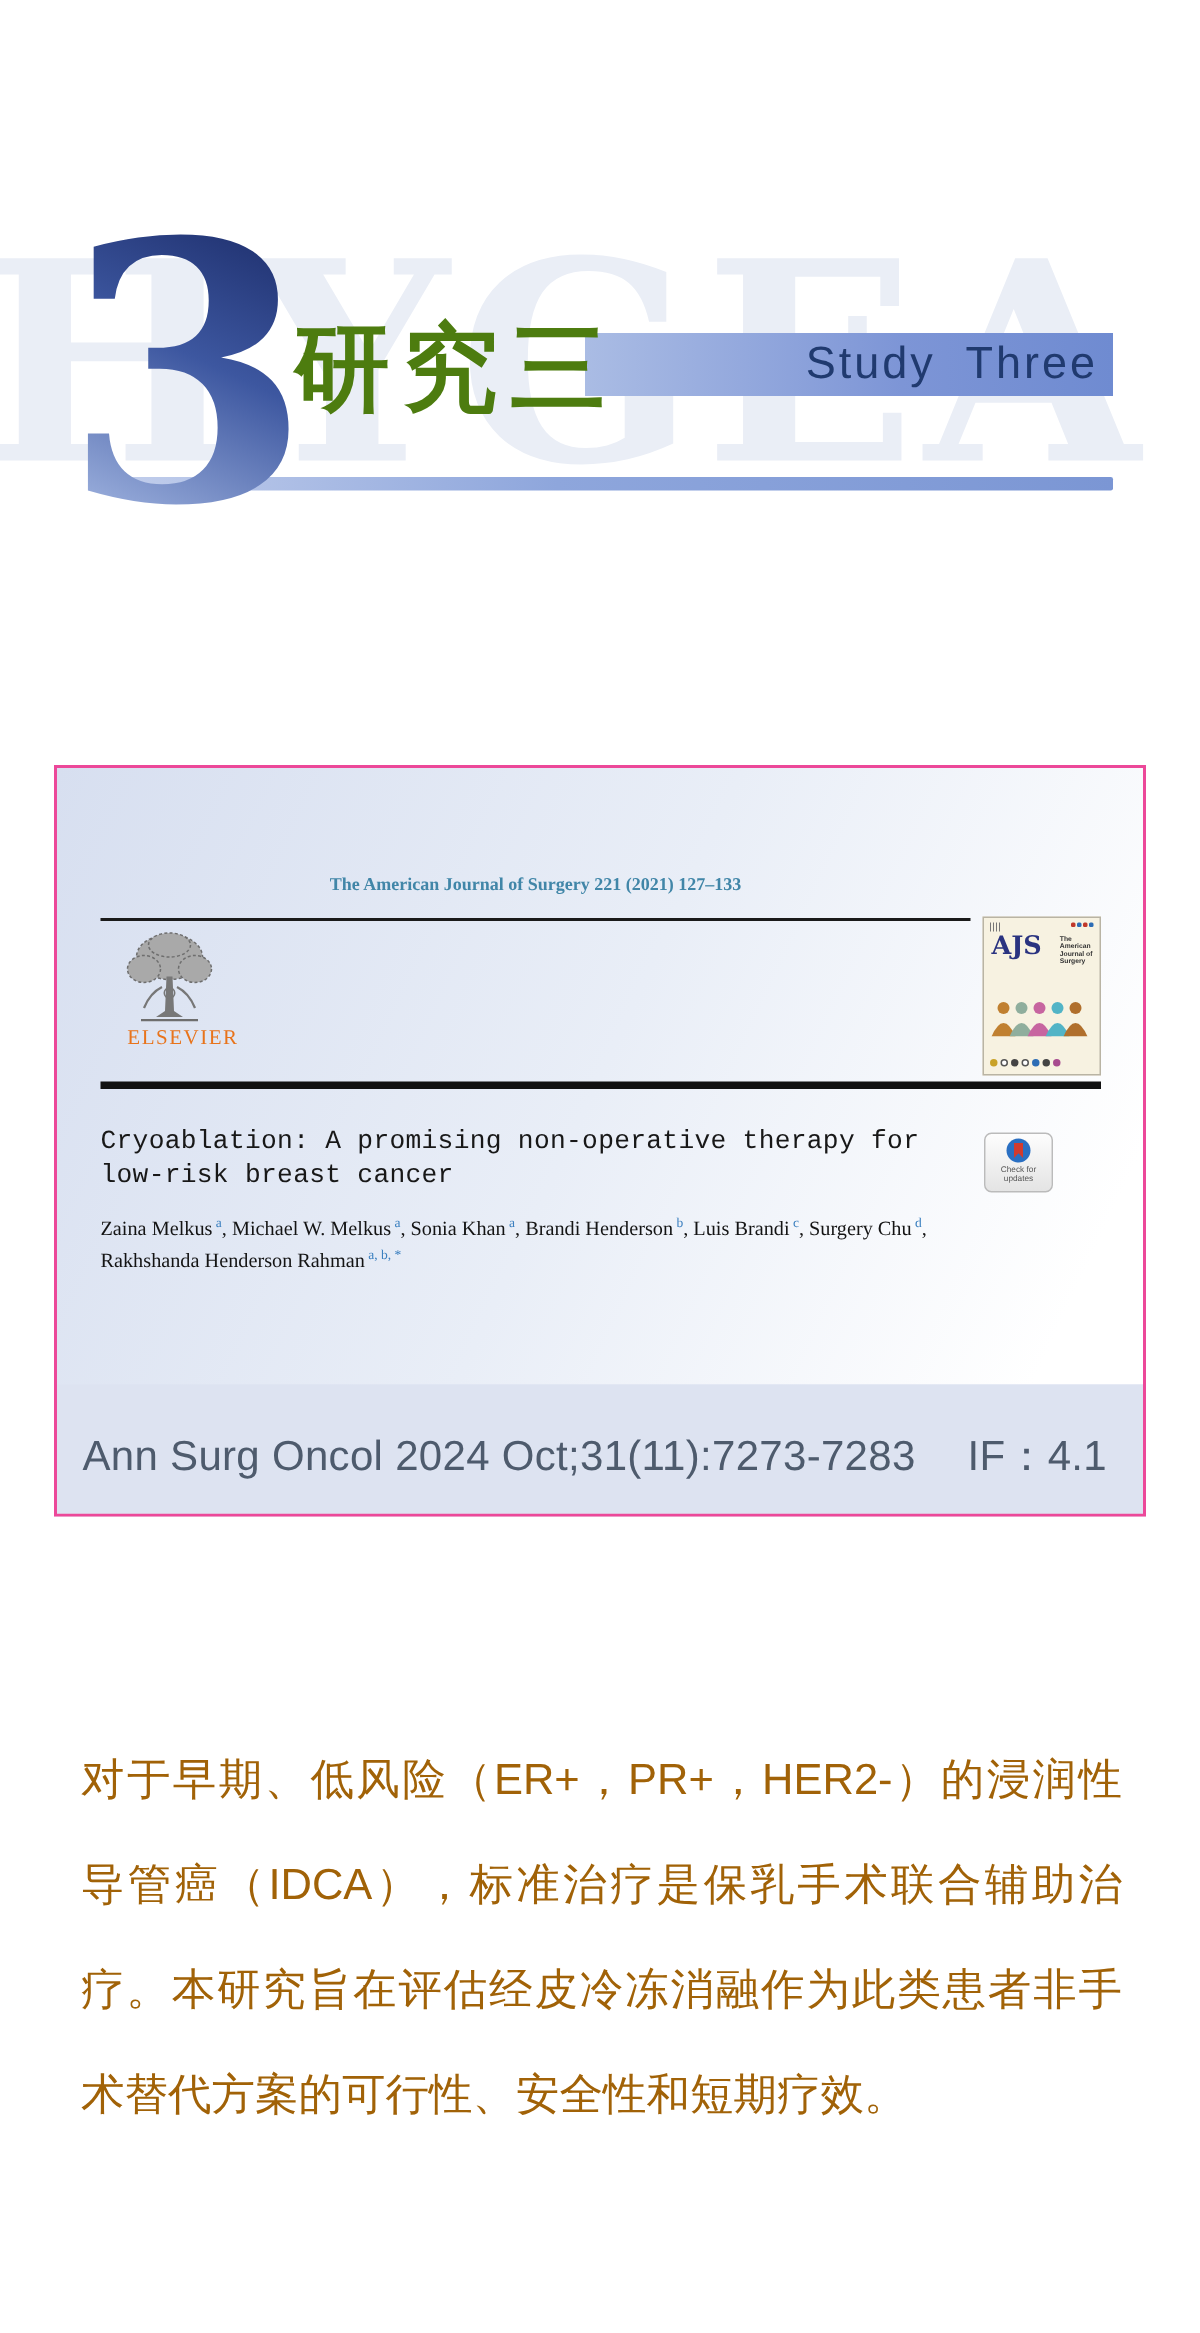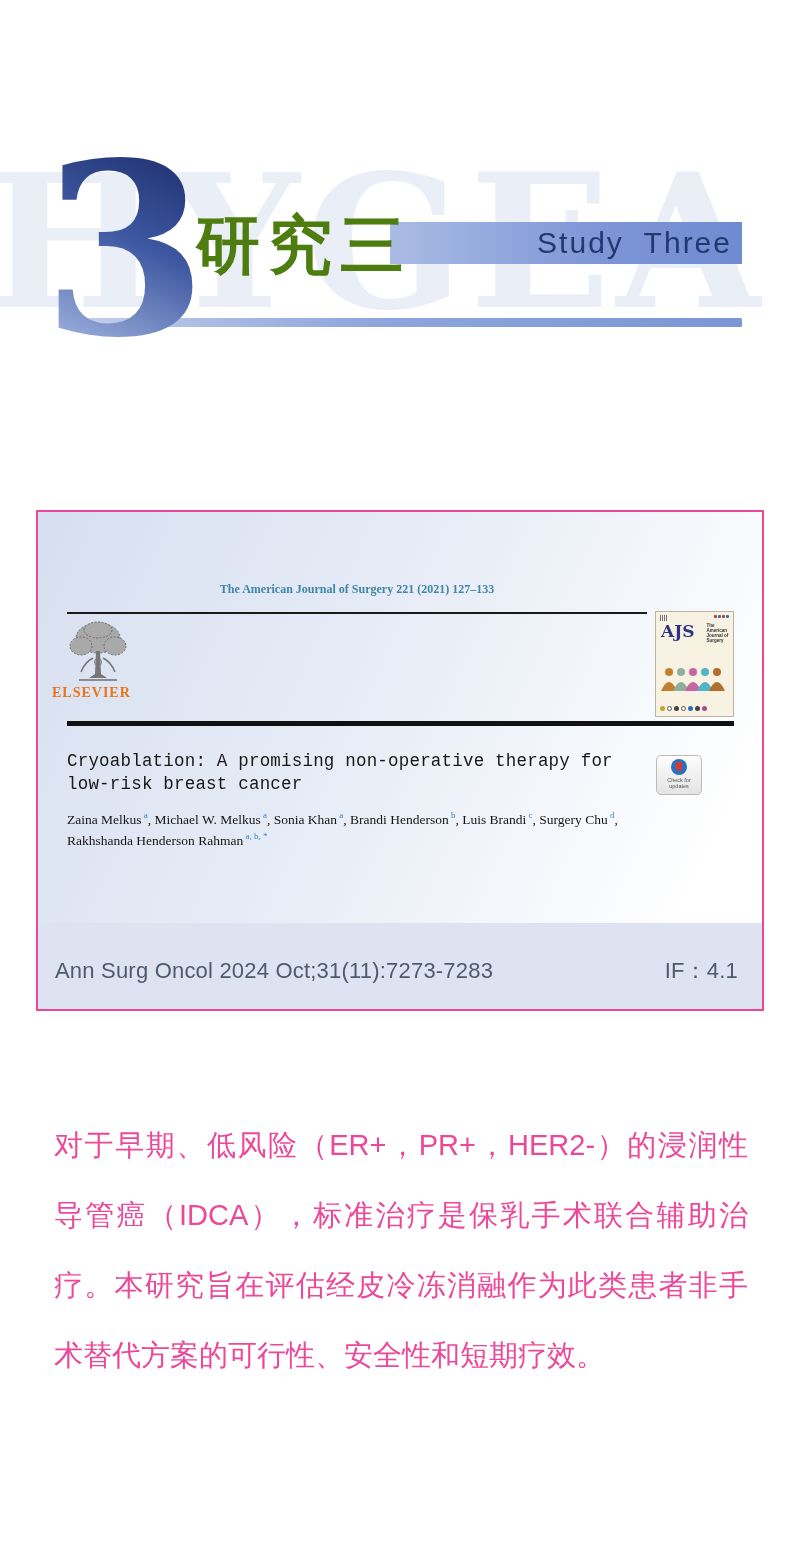--- a/index.html
+++ b/index.html
@@ -49,21 +49,21 @@
     background:linear-gradient(115deg,#d7dff0 0%,#e9eef7 50%,#ffffff 92%);
   }
   .journal-ref {
     position:absolute; left:29px; top:70px; width:580px; text-align:center;
     font-family:"Liberation Serif","DejaVu Serif",serif;
     font-size:12px; color:#4186a8; font-weight:bold;
   }
   .rule-top { position:absolute; left:29px; top:100px; width:580px; height:2px; background:#1a1a1a; }
   .rule-bottom { position:absolute; left:29px; top:209px; width:667px; height:5px; background:#111; }
 
-  .elsevier { position:absolute; left:14px; top:106px; width:92px; height:98px; text-align:left;font-weight:bold; }
+  .elsevier { position:absolute; left:29px; top:106px; width:92px; height:98px; text-align:right; }
   .elsevier svg { display:block; margin:0 auto; }
   .elsevier-label {
     font-family:"Liberation Serif","DejaVu Serif",serif;
     font-size:14px; color:#e8731a; letter-spacing:1px; margin-top:1px;
   }
 
   .masthead {
     position:absolute; left:126px; top:106px; width:483px; height:90px;
     background:linear-gradient(180deg,#e6e6e5,#dededd); text-align:center; padding-top:8px;
   }
@@ -120,27 +120,27 @@
     font-size:13.5px; line-height:17px; color:#141414;
   }
   .authors sup { color:#3a7fbf; font-size:9px; }
 
   .citation-strip {
     position:absolute; left:0; right:0; bottom:0; height:86px; background:#dde3f1;
     display:flex; align-items:center; justify-content:space-between;
     padding:10px 24px 0 17px;
   }
   .citation-strip .cite, .citation-strip .if {
-    font-size:22px; color:#4e5b6d; letter-spacing:0.2px;
+    font-size:28px; color:#4e5b6d; letter-spacing:0.2px;
   }
 
   
   .summary {
-    position:absolute; left:54px; top:1110px; width:694px;
-    font-size:29px; line-height:70px; color:#ec4899;
+    position:absolute; left:54px; top:1152px; width:694px;
+    font-size:29px; line-height:70px; color:#a16207;
     text-align:justify; text-align-last:left;
   }
 </style>
 </head>
 <body>
 
 <div class="page">
 
   <div>
     <div class="watermark">HYGEA</div>

